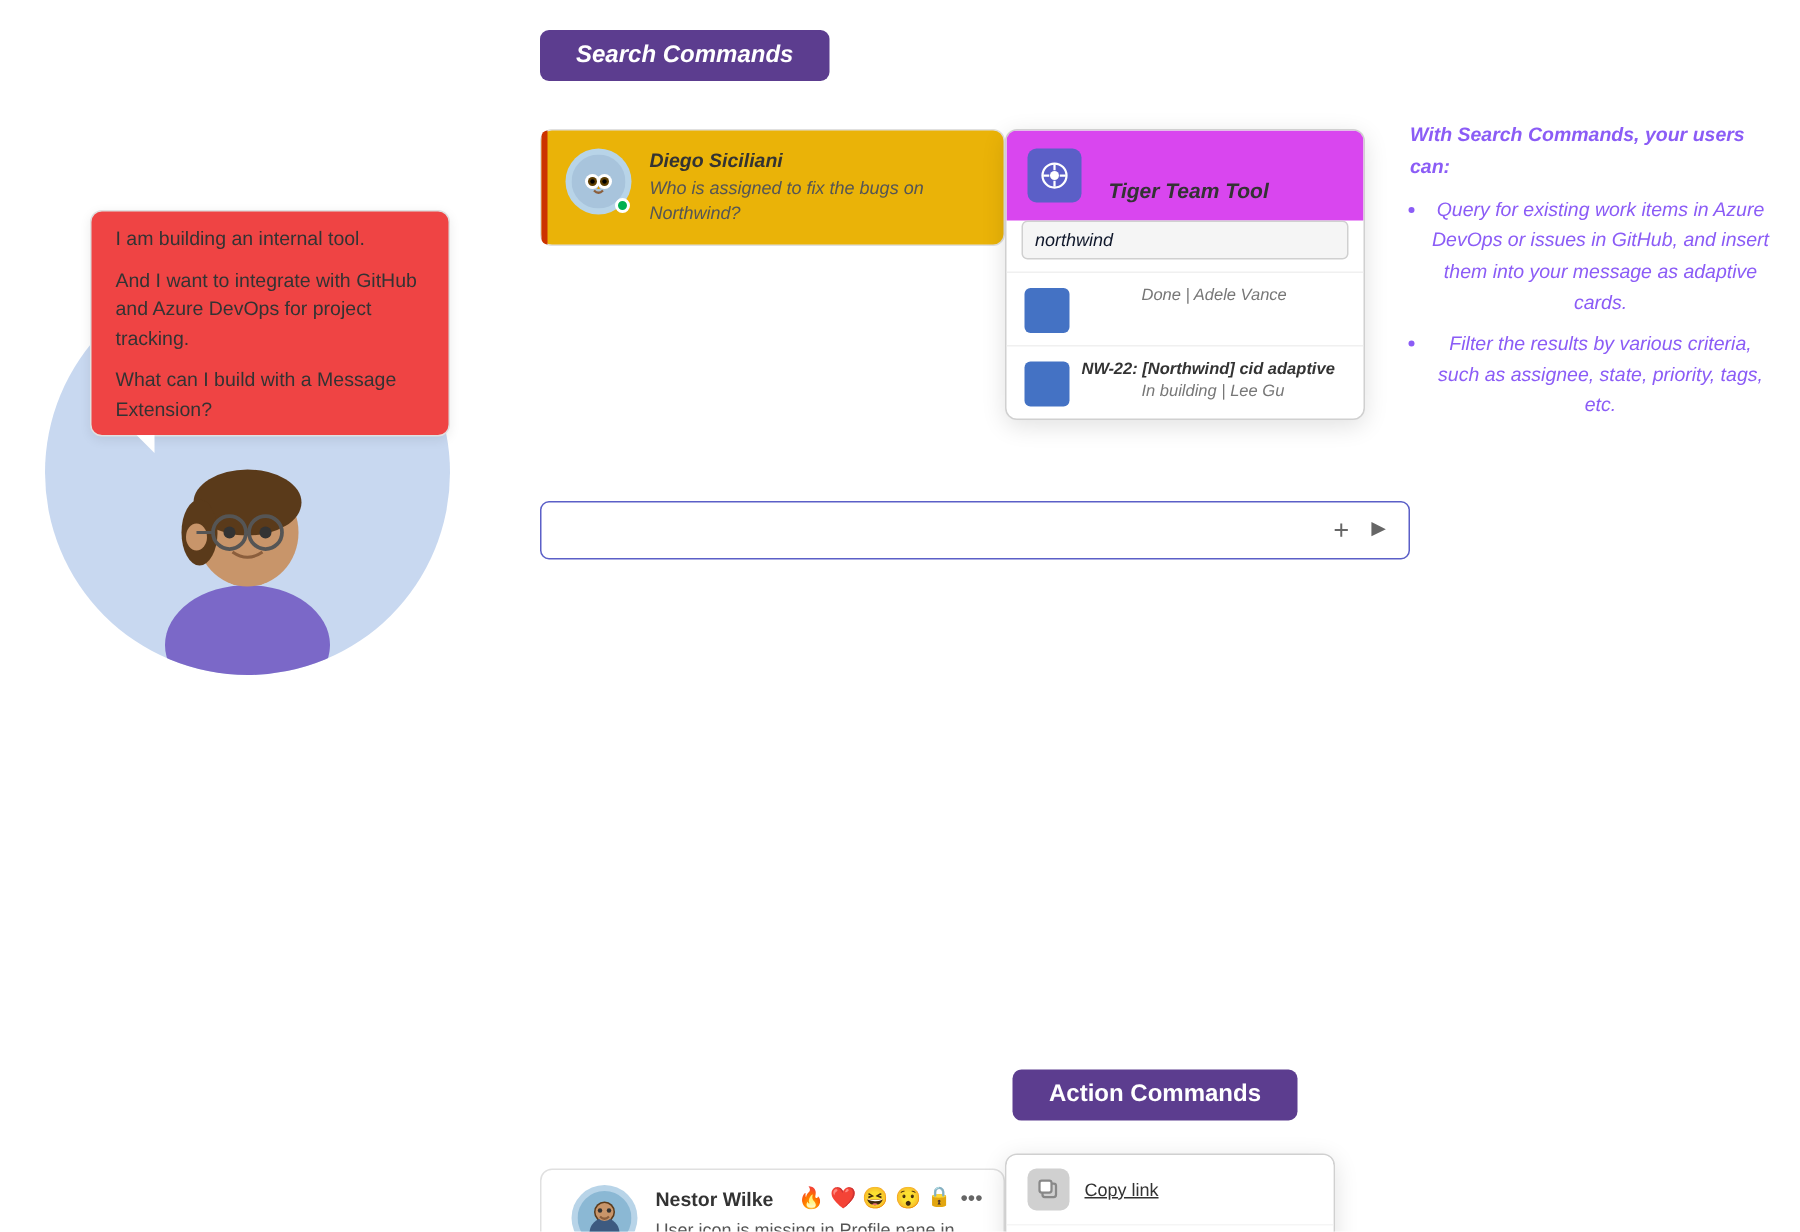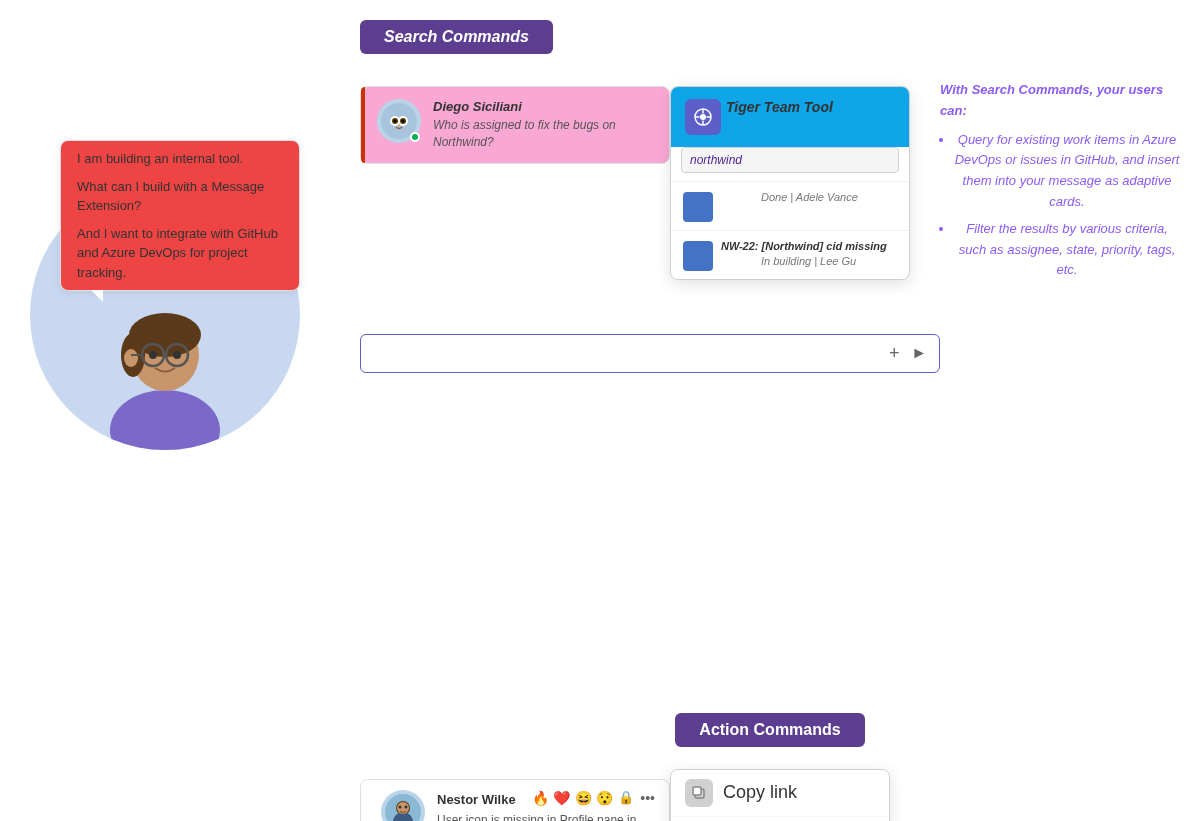--- a/index.html
+++ b/index.html
@@ -81,21 +81,21 @@
 
     
     .search-section {
       position: relative;
       margin-bottom: 30px;
       font-style: italic;
     }
 
     
     .chat-card {
-      background: #f9a8d4;
+      background: #eab308;
       border: 1px solid #e0e0e0;
       border-radius: 8px;
       padding: 12px 16px;
       display: flex;
       align-items: flex-start;
       gap: 12px;
       width: 310px;
       position: relative;
     }
     .chat-card .red-bar {
@@ -139,43 +139,43 @@
       left: 310px;
       background: white;
       border: 1px solid #d0d0d0;
       border-radius: 8px;
       width: 240px;
       box-shadow: 0 4px 16px rgba(0,0,0,0.12);
       overflow: hidden;
     }
     .teams-popup-header {
       display: flex;
-      align-items: flex-start;
-      gap: 5px;
+      align-items: flex-end;
+      gap: 18px;
       padding: 12px 14px;
-      background: #0ea5e9;
+      background: #d946ef;
     }
     .teams-icon-box {
       width: 36px;
       height: 36px;
       background: #5b5fc7;
       border-radius: 6px;
       display: flex;
       align-items: center;
       justify-content: center;
       color: white;
       font-size: 16px;
     }
     .search-input-box {
       margin: 0 10px 8px;
       border: 1px solid #d0d0d0;
       border-radius: 4px;
       padding: 5px 8px;
       font-size: 12px;
-      color: #4c1d95;
+      color: #0f172a;
       background: #f5f5f5;
     }
     .result-item {
       display: flex;
       align-items: flex-start;
       gap: 8px;
       padding: 8px 12px;
       border-top: 1px solid #f0f0f0;
     }
     .result-icon {
@@ -253,23 +253,24 @@
       border-radius: 8px;
       width: 220px;
       box-shadow: 0 4px 16px rgba(0,0,0,0.12);
       overflow: hidden;
     }
     .context-menu-item {
       display: flex;
       align-items: center;
       gap: 10px;
       padding: 9px 14px;
-      font-size: 18px;
+      font-size: 12px;
       color: #333;
       border-bottom: 1px solid #f5f5f5;
+      text-decoration: underline;
     }
     .context-menu-item:last-child { border-bottom: none; }
     .menu-icon {
       width: 28px;
       height: 28px;
       background: #5b5fc7;
       border-radius: 6px;
       display: flex;
       align-items: center;
       justify-content: center;
@@ -282,22 +283,22 @@
 
     
     .person-svg { width: 160px; height: 190px; }
   </style>
 </head>
 <body>
 
 <div class="avatar-section">
   <div class="speech-bubble">
     <p>I am building an internal tool.</p>
+    <p>And I want to integrate with GitHub and Azure DevOps for project tracking.</p>
     <p>What can I build with a Message Extension?</p>
-    <p>And I want to integrate with GitHub and Azure DevOps for project tracking.</p>
   </div>
   <div class="avatar-circle" style="margin-top: 100px;">
 
     <svg class="person-svg" viewBox="0 0 160 190" xmlns="http://www.w3.org/2000/svg">
 
       <ellipse cx="80" cy="170" rx="55" ry="40" fill="#7b68c8"></ellipse>
 
       <rect x="68" y="110" width="24" height="20" rx="4" fill="#c8956a"></rect>
 
       <ellipse cx="80" cy="95" rx="34" ry="36" fill="#c8956a"></ellipse>
@@ -370,21 +371,21 @@
         <div class="search-input-box">northwind</div>
         <div class="result-item">
           <div class="result-icon"></div>
           <div class="result-text">
             <div class="sub">Done | Adele Vance</div>
           </div>
         </div>
         <div class="result-item">
           <div class="result-icon"></div>
           <div class="result-text">
-            <div class="title">NW-22: [Northwind] cid missing</div>
+            <div class="title">NW-22: [Northwind] cid adaptive</div>
             <div class="sub">In building | Lee Gu</div>
           </div>
         </div>
       </div>
 
       <div class="composer-bar" style="margin-top: 170px;">
         <div class="spacer"></div>
         <div class="composer-icons">
           <span style="color:#666;font-size:18px;cursor:pointer;">+</span>
           <span style="color:#666;font-size:16px;cursor:pointer;">►</span>

